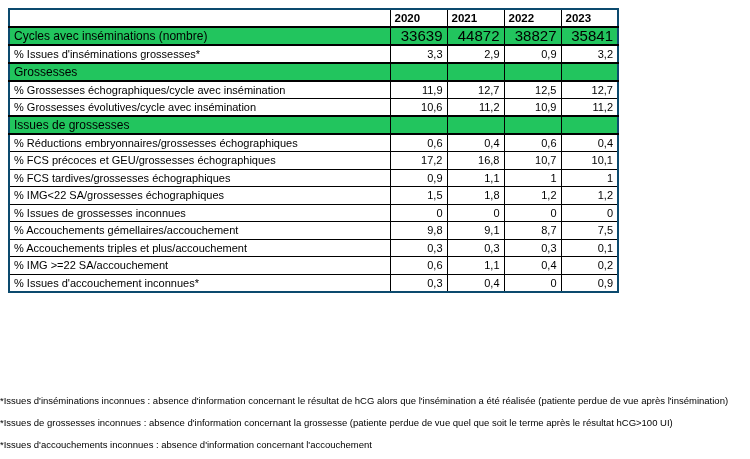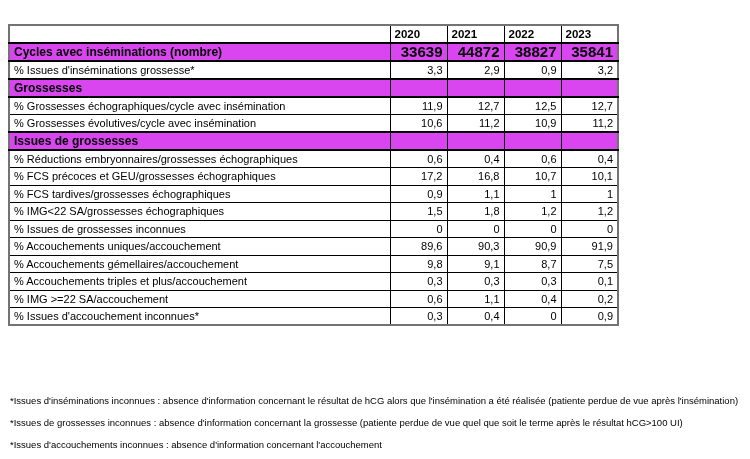--- a/index.html
+++ b/index.html
@@ -6,25 +6,25 @@
   html, body { background: #ffffff; }
   body {
     width: 750px; height: 459px;
     font-family: "Liberation Sans", sans-serif;
     color: #000;
     overflow: hidden;
   }
   .page { position: relative; width: 750px; height: 459px; background: #fff; }
 
   table.results {
-    position: absolute; left: 8px; top: 24px;
+    position: absolute; left: 8px; top: 8px;
     width: 609px;
     border-collapse: collapse;
     table-layout: fixed;
-    border: 2px solid #737373;
+    border: 2px solid #0c4a6e;
   }
   col.label-col { width: 381px; }
   col.year-col  { width: 57px; }
 
   th, td {
     border: 1px solid #000;
     height: 17.5px;
     padding: 0 4px;
     font-size: 11px;
     line-height: 16px;
@@ -35,32 +35,32 @@
   }
   thead th {
     text-align: left;
     font-weight: bold;
     font-size: 11.5px;
   }
   td.value-cell { text-align: right; }
 
   tr.row-section td,
   tr.row-metric-bold td {
-    background: #d946ef;
-    font-weight: bold;
+    background: #22c55e;
+    font-weight: normal;
     border-top: 2px solid #000;
     border-bottom: 2px solid #000;
   }
   tr.row-section td.label-cell,
   tr.row-metric-bold td.label-cell { font-size: 12px; }
   tr.row-metric-bold td.value-cell { font-size: 15px; }
 
   .footnotes {
     position: absolute;
-    left: 10px; top: 390px;
+    left: 0; top: 390px;
   }
   .footnote {
     font-size: 9.5px;
     line-height: 22px;
     white-space: nowrap;
   }
 </style>
 </head>
 <body>
 
@@ -87,21 +87,21 @@
     <tbody>
 
     <tr class="row-metric-bold">
           <td class="label-cell">Cycles avec inséminations (nombre)</td>
           <td class="value-cell">33639</td>
           <td class="value-cell">44872</td>
           <td class="value-cell">38827</td>
           <td class="value-cell">35841</td>
         </tr>
         <tr class="row-metric">
-          <td class="label-cell">% Issues d'inséminations grossesse*</td>
+          <td class="label-cell">% Issues d'inséminations grossesses*</td>
           <td class="value-cell">3,3</td>
           <td class="value-cell">2,9</td>
           <td class="value-cell">0,9</td>
           <td class="value-cell">3,2</td>
         </tr>
         <tr class="row-section">
           <td class="label-cell">Grossesses</td>
           <td class="value-cell"></td>
           <td class="value-cell"></td>
           <td class="value-cell"></td>
@@ -157,27 +157,20 @@
           <td class="value-cell">1,2</td>
         </tr>
         <tr class="row-metric">
           <td class="label-cell">% Issues de grossesses inconnues</td>
           <td class="value-cell">0</td>
           <td class="value-cell">0</td>
           <td class="value-cell">0</td>
           <td class="value-cell">0</td>
         </tr>
         <tr class="row-metric">
-          <td class="label-cell">% Accouchements uniques/accouchement</td>
-          <td class="value-cell">89,6</td>
-          <td class="value-cell">90,3</td>
-          <td class="value-cell">90,9</td>
-          <td class="value-cell">91,9</td>
-        </tr>
-        <tr class="row-metric">
           <td class="label-cell">% Accouchements gémellaires/accouchement</td>
           <td class="value-cell">9,8</td>
           <td class="value-cell">9,1</td>
           <td class="value-cell">8,7</td>
           <td class="value-cell">7,5</td>
         </tr>
         <tr class="row-metric">
           <td class="label-cell">% Accouchements triples et plus/accouchement</td>
           <td class="value-cell">0,3</td>
           <td class="value-cell">0,3</td>

